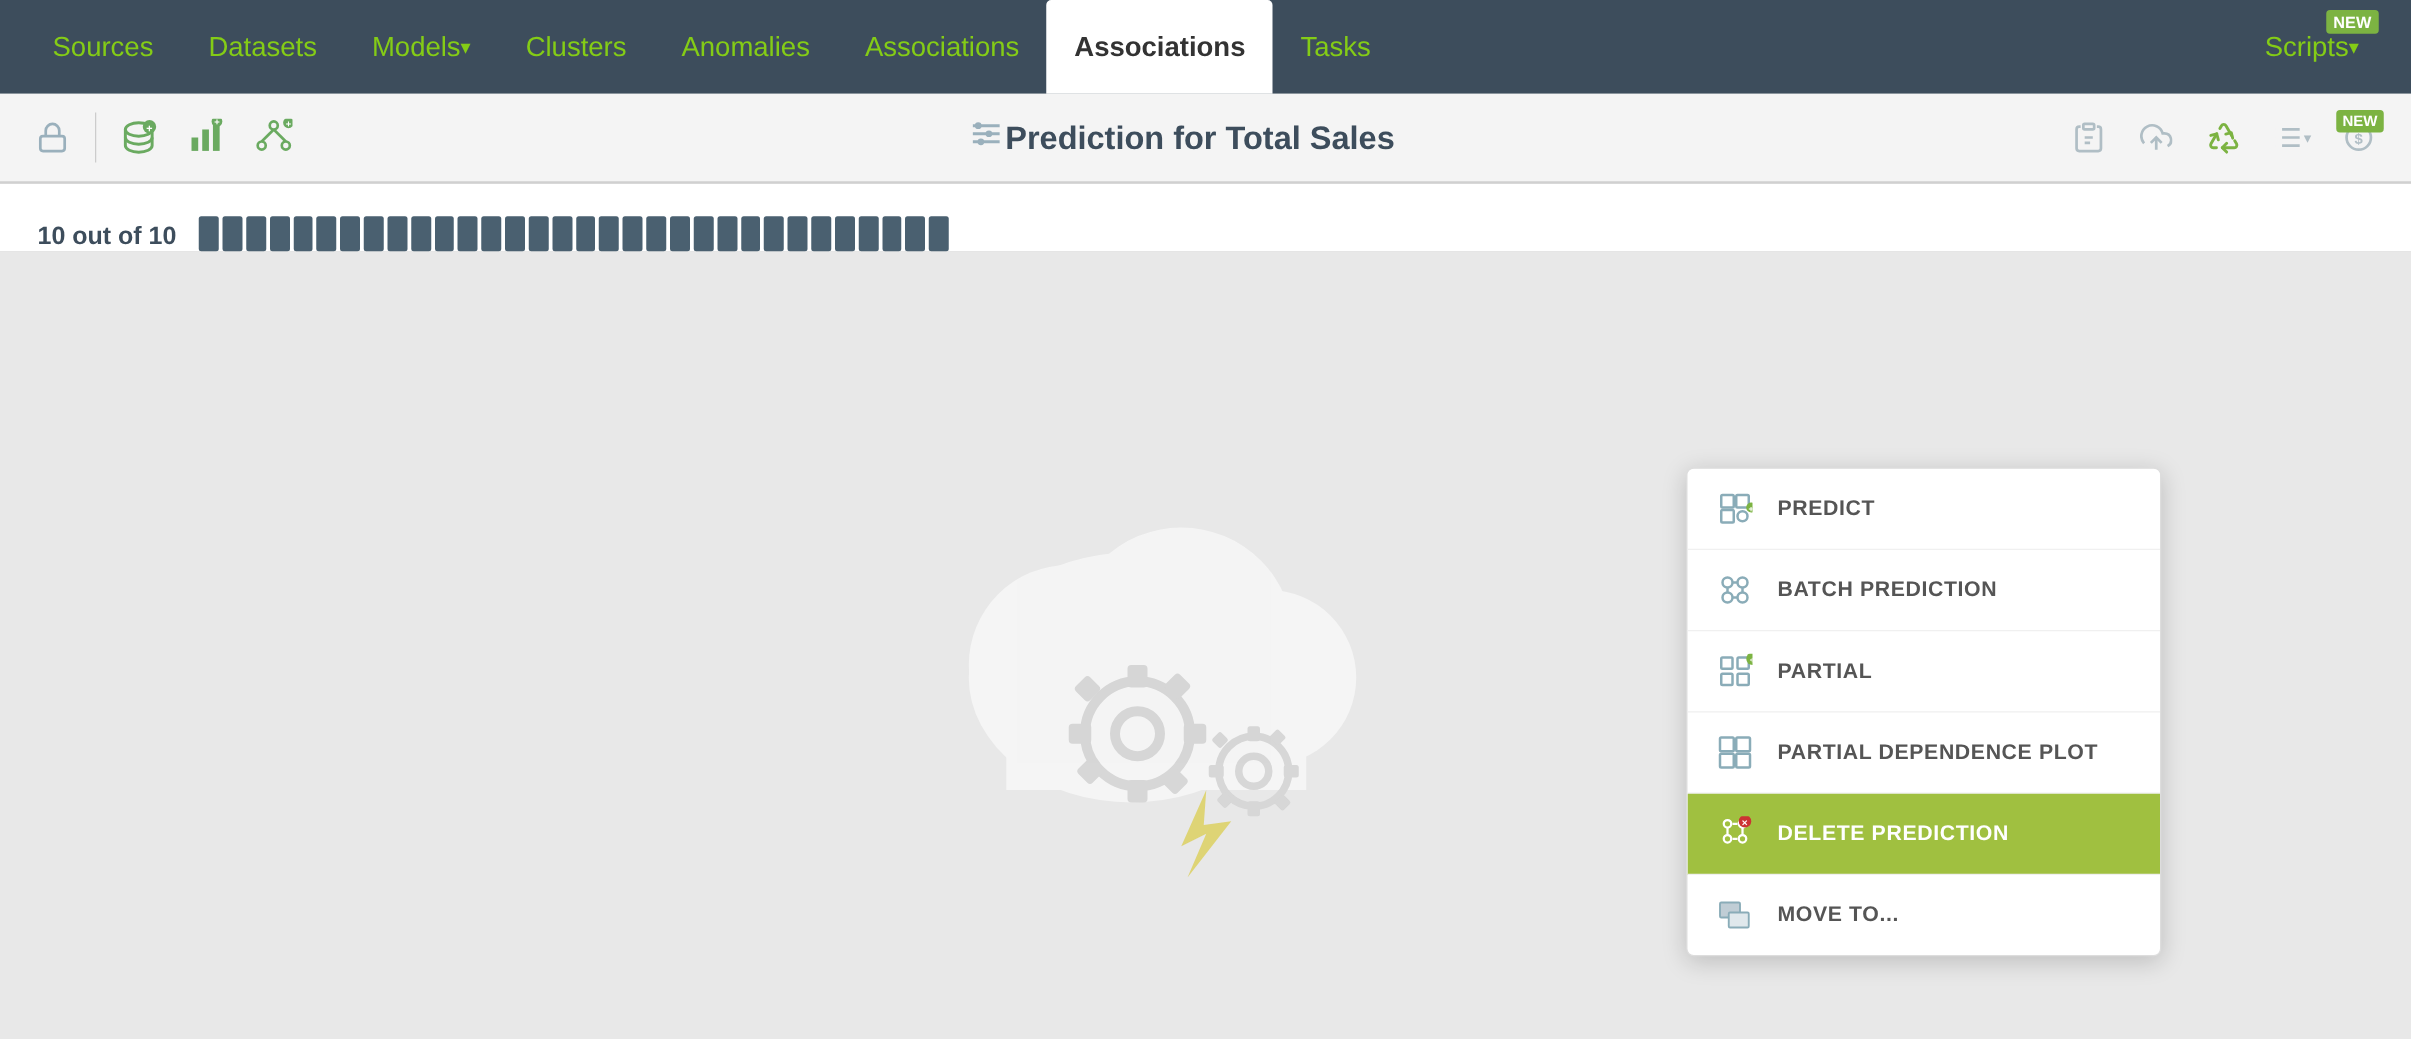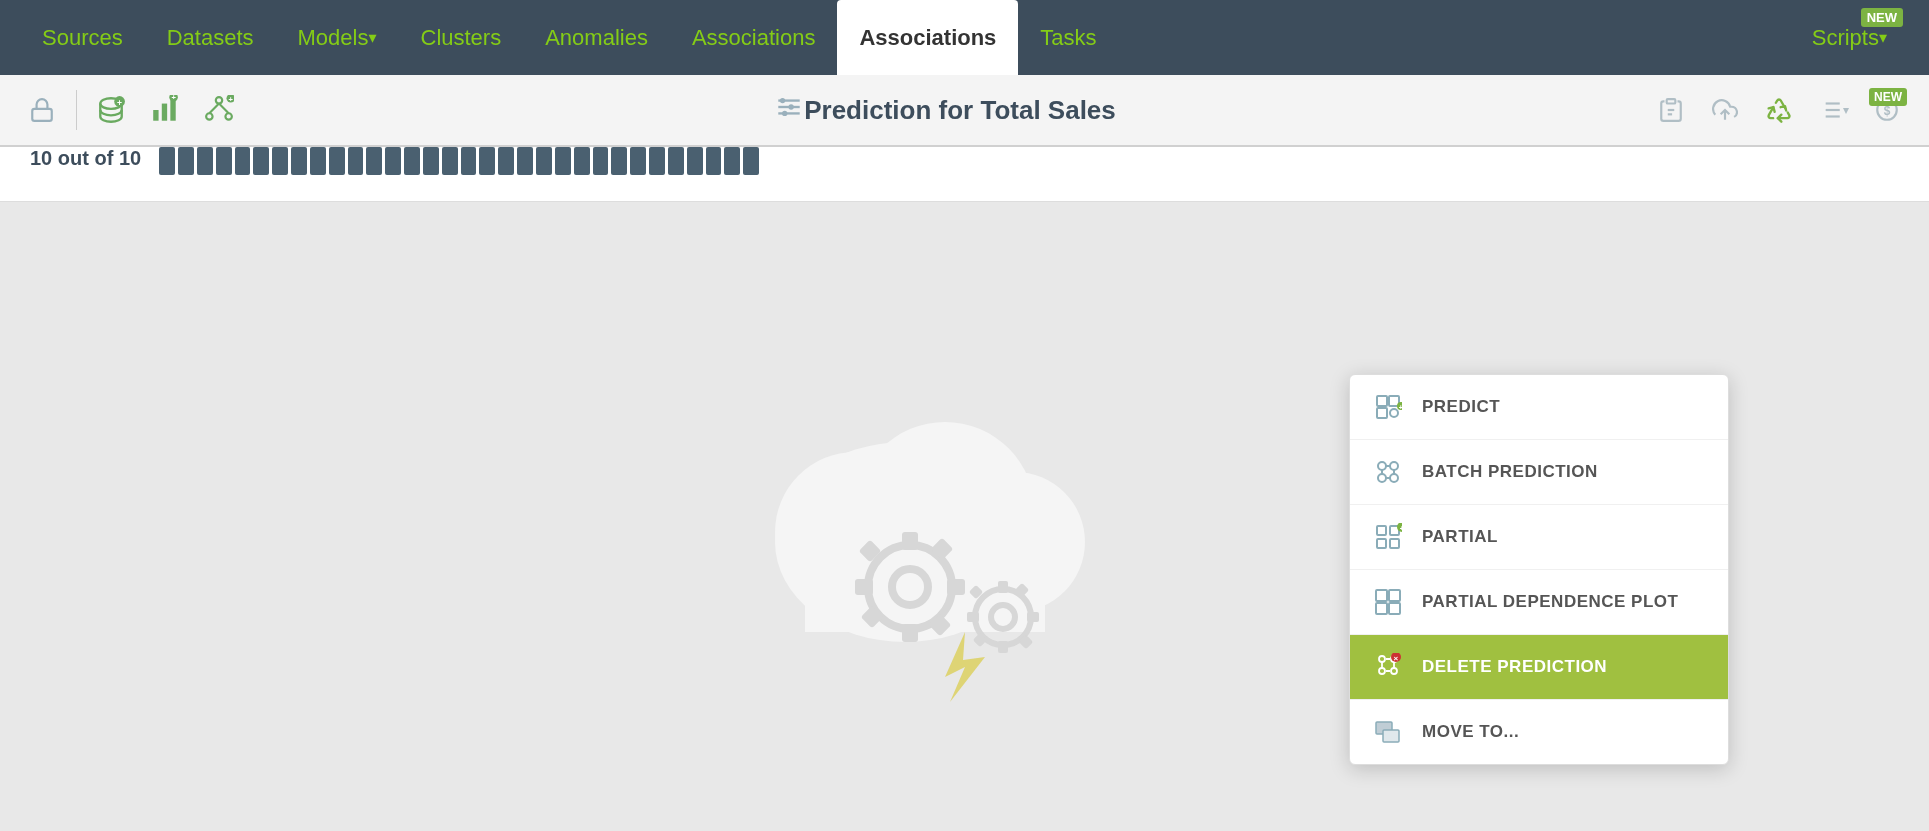--- a/index.html
+++ b/index.html
@@ -116,21 +116,21 @@
       position: absolute;
       top: 2px;
       right: 4px;
     }
 
     
     .progress-bar-area {
       background: #fff;
       height: 55px;
       display: flex;
-      align-items: flex-start;
+      align-items: flex-end;
       padding: 0 30px;
       gap: 18px;
       border-bottom: 1px solid #ddd;
     }
     .progress-label {
       font-size: 20px;
       font-weight: 700;
       color: #3d4d5c;
       white-space: nowrap;
     }

